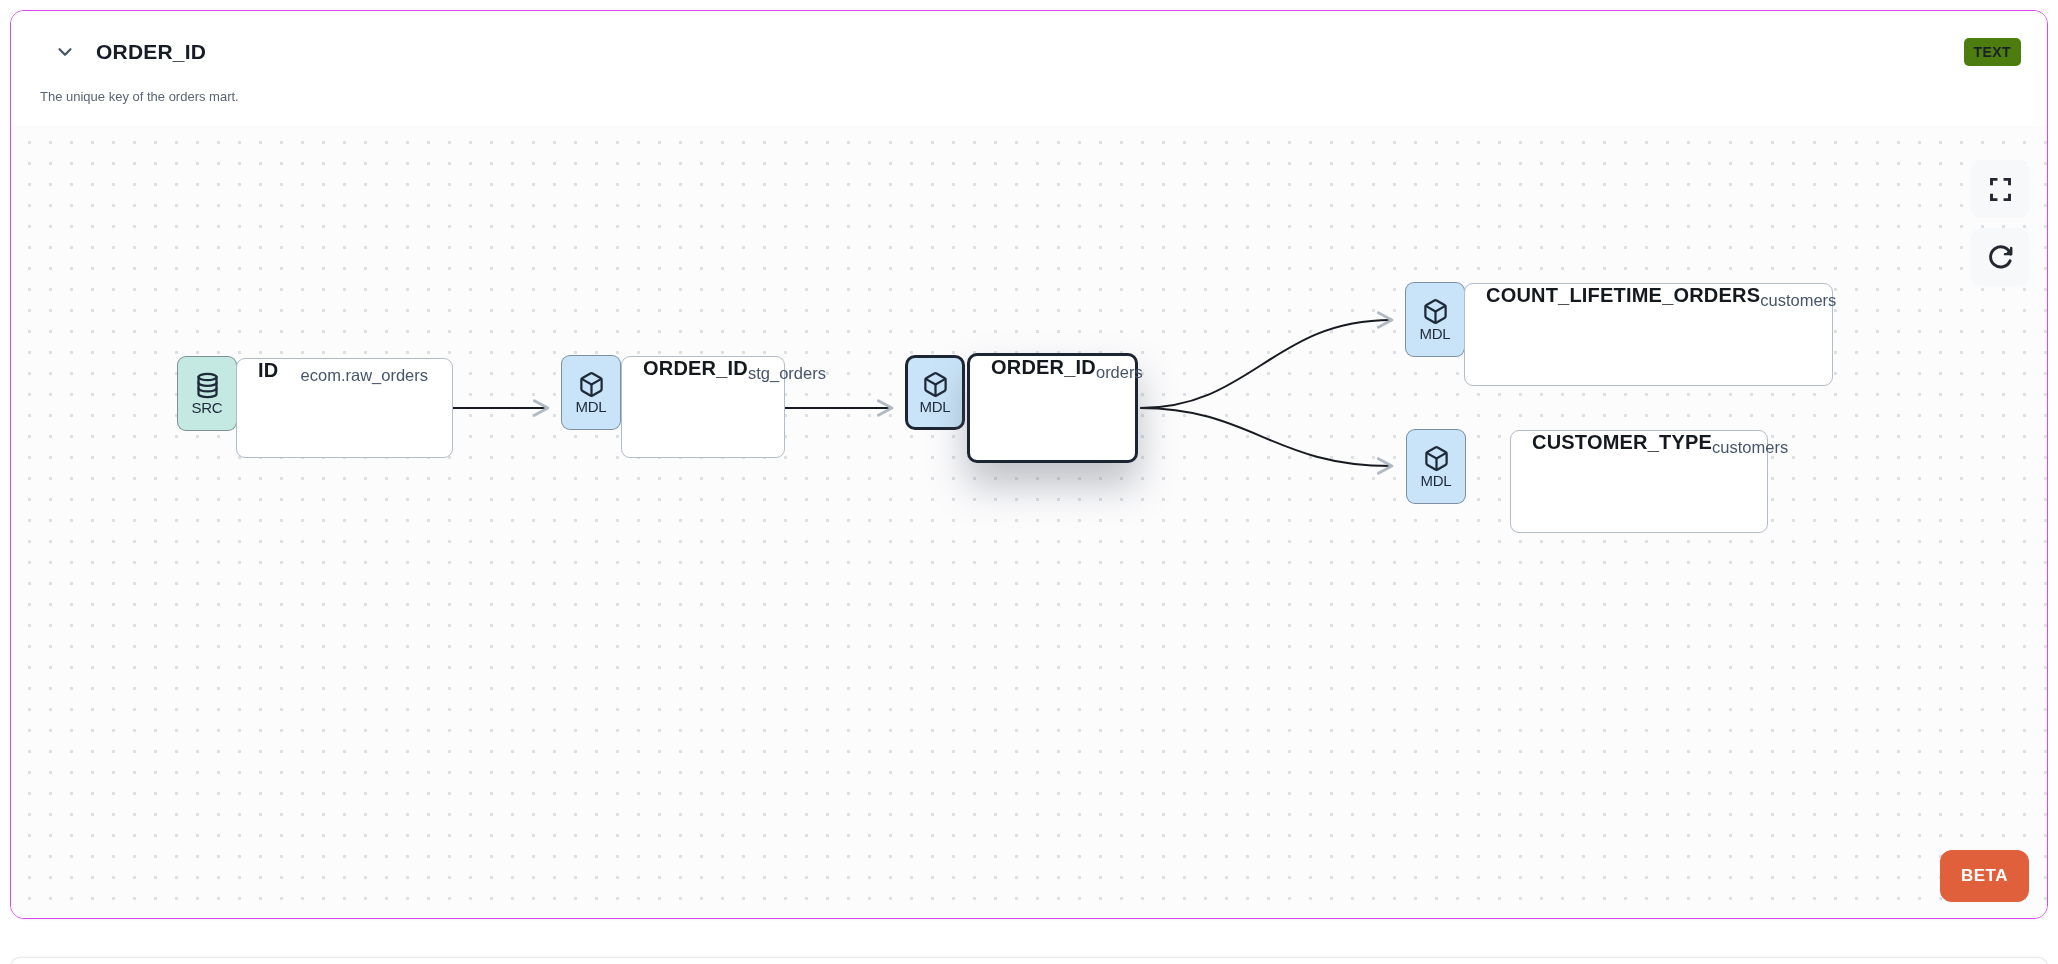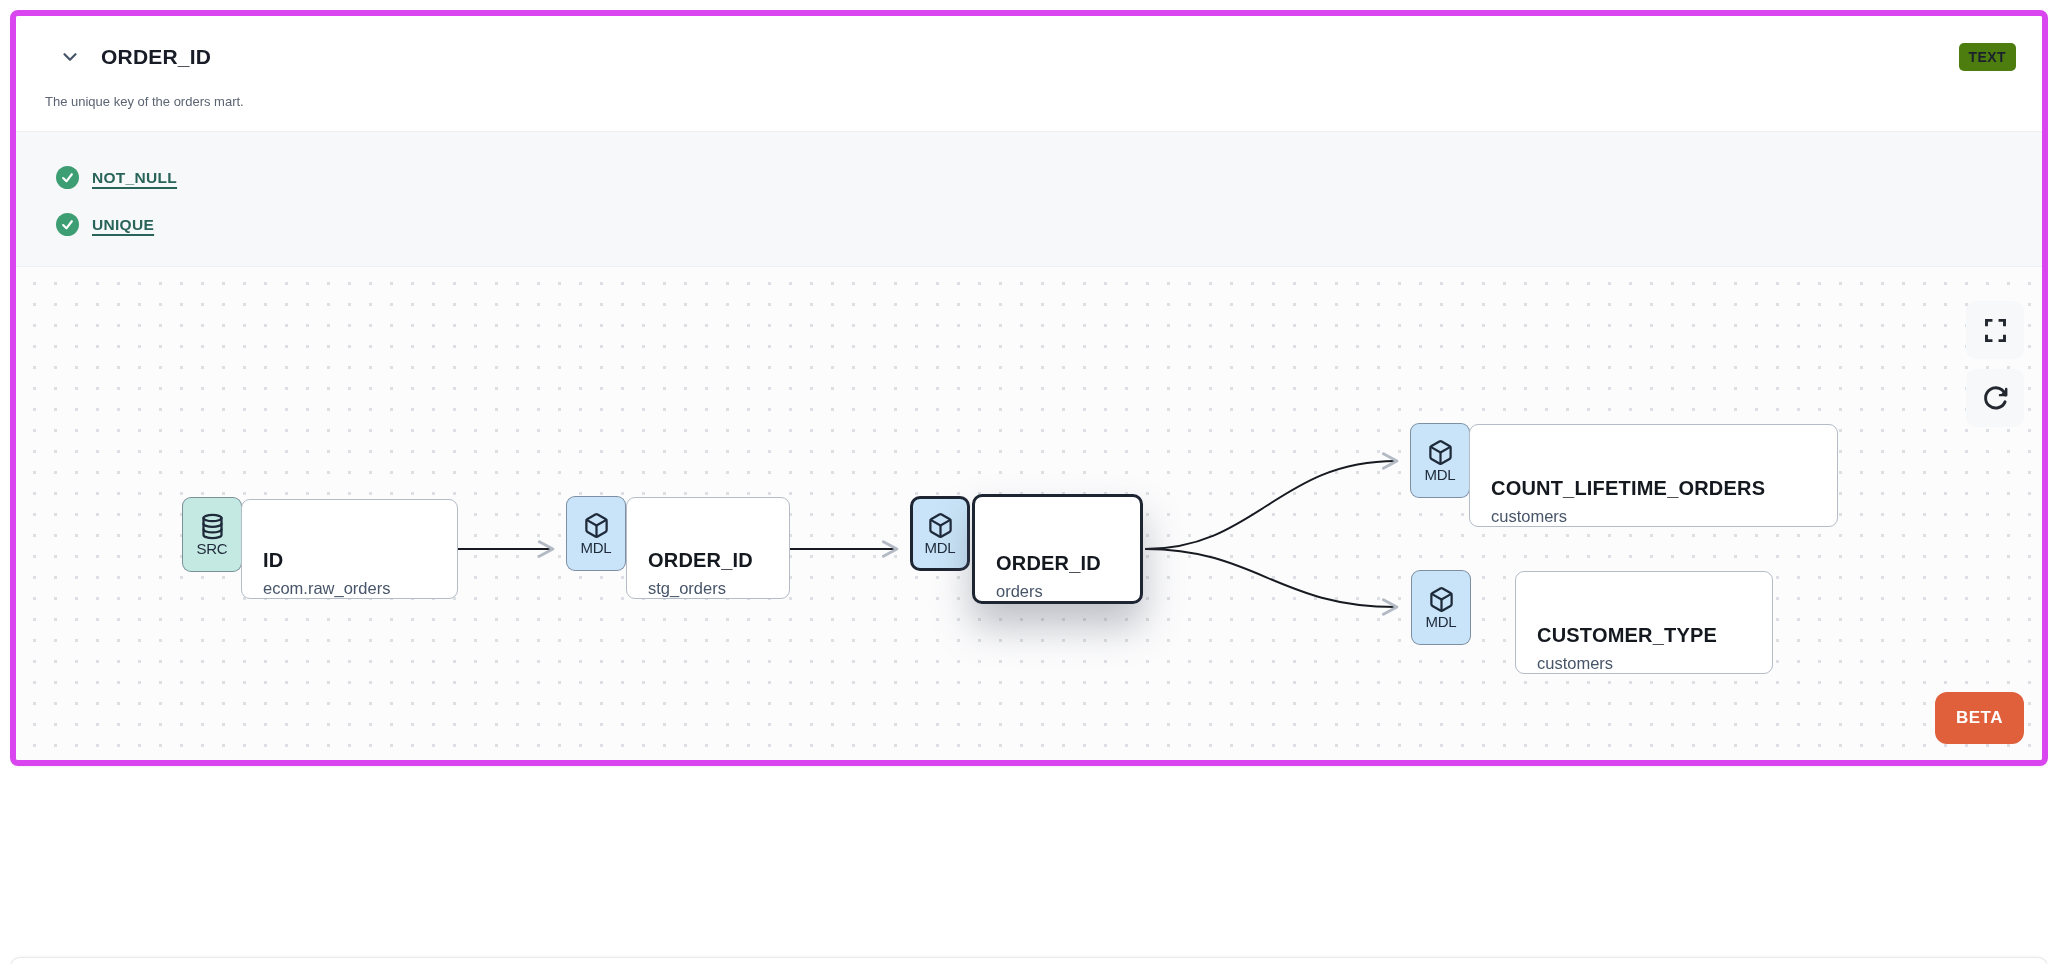--- a/index.html
+++ b/index.html
@@ -4,24 +4,24 @@
 <style>
   * { margin: 0; padding: 0; box-sizing: border-box; }
   html, body {
     width: 2058px; height: 964px;
     background: #ffffff;
     font-family: "Liberation Sans", "DejaVu Sans", sans-serif;
     overflow: hidden;
   }
   .card {
     position: absolute;
-    left: 10px; top: 10px; right: 10px; height: 756px;
-    background: #ffffff;
-    border: 6px solid #d946ef;
-    border-radius: 8px;
+    left: 10px; top: 10px; right: 10px; height: 909px;
+    background: #ffffff;
+    border: 1px solid #d946ef;
+    border-radius: 14px;
     box-shadow: 0 1px 2px rgba(16,24,40,.05);
     display: flex; flex-direction: column;
     overflow: hidden;
   }
   .next-panel {
     position: absolute; left: 10px; right: 10px; top: 957px; height: 10px;
     background: #ffffff;
     border: 1px solid #e8eaed; border-bottom: none;
     border-radius: 14px 14px 0 0;
     box-shadow: 0 -1px 2px rgba(16,24,40,.04);
@@ -100,21 +100,21 @@
   .node-type-badge .badge-label {
     font-size: 15px; font-weight: 400; letter-spacing: -0.3px; margin-top: 0;
   }
   .node-type-badge svg { width: 27px; height: 27px; }
   .node-card {
     position: absolute; z-index: 2;
     background: #ffffff;
     border: 1px solid #b3bcc7;
     border-radius: 9px;
     padding: 0 24px 0 21px;
-    display: flex; flex-direction: column; justify-content: flex-end;
+    display: flex; flex-direction: row; justify-content: space-between;
     cursor: pointer;
   }
   .node-title {
     font-size: 20px; font-weight: 600; color: #14181f; letter-spacing: 0.2px;
     white-space: nowrap;
   }
   .node-subtitle { font-size: 16.5px; color: #475569; margin-top: 7px; white-space: nowrap; }
   .lineage-node.selected .node-card {
     border: 3px solid var(--selected-border, #1d2432);
     border-radius: 10px;
@@ -160,38 +160,20 @@
             </svg>
         </span>
       </button>
       <div class="page-title">ORDER_ID</div>
       <div class="spacer"></div>
       <div class="type-badge">TEXT</div>
     </div>
     <div class="description">The unique key of the orders mart.</div>
   </div>
 
-  <div class="tests">
-    <div class="test-row">
-      <span class="check-circle">
-        <svg viewBox="0 0 24 24" fill="none" stroke="#ffffff" stroke-width="4" stroke-linecap="round" stroke-linejoin="round">
-            <polyline points="4 13 10 19 20 6"></polyline>
-          </svg>
-      </span>
-      <a class="test-link">NOT_NULL</a>
-    </div>
-    <div class="test-row">
-      <span class="check-circle">
-        <svg viewBox="0 0 24 24" fill="none" stroke="#ffffff" stroke-width="4" stroke-linecap="round" stroke-linejoin="round">
-            <polyline points="4 13 10 19 20 6"></polyline>
-          </svg>
-      </span>
-      <a class="test-link">UNIQUE</a>
-    </div>
-  </div>
 
   <div class="canvas">
     <svg class="edges-layer">
       <defs>
         <marker id="arrow" viewBox="0 0 10 10" refX="8" refY="5" markerWidth="9" markerHeight="9" orient="auto-start-reverse">
           <path d="M1 1 L8.5 5 L1 9" fill="none" stroke="#b3bac4" stroke-width="1.6" stroke-linecap="round" stroke-linejoin="round"></path>
         </marker>
       </defs>
       <g id="edges-group">
           <path d="M442 282 L536 282" class="edge" marker-end="url(#arrow)"></path>

